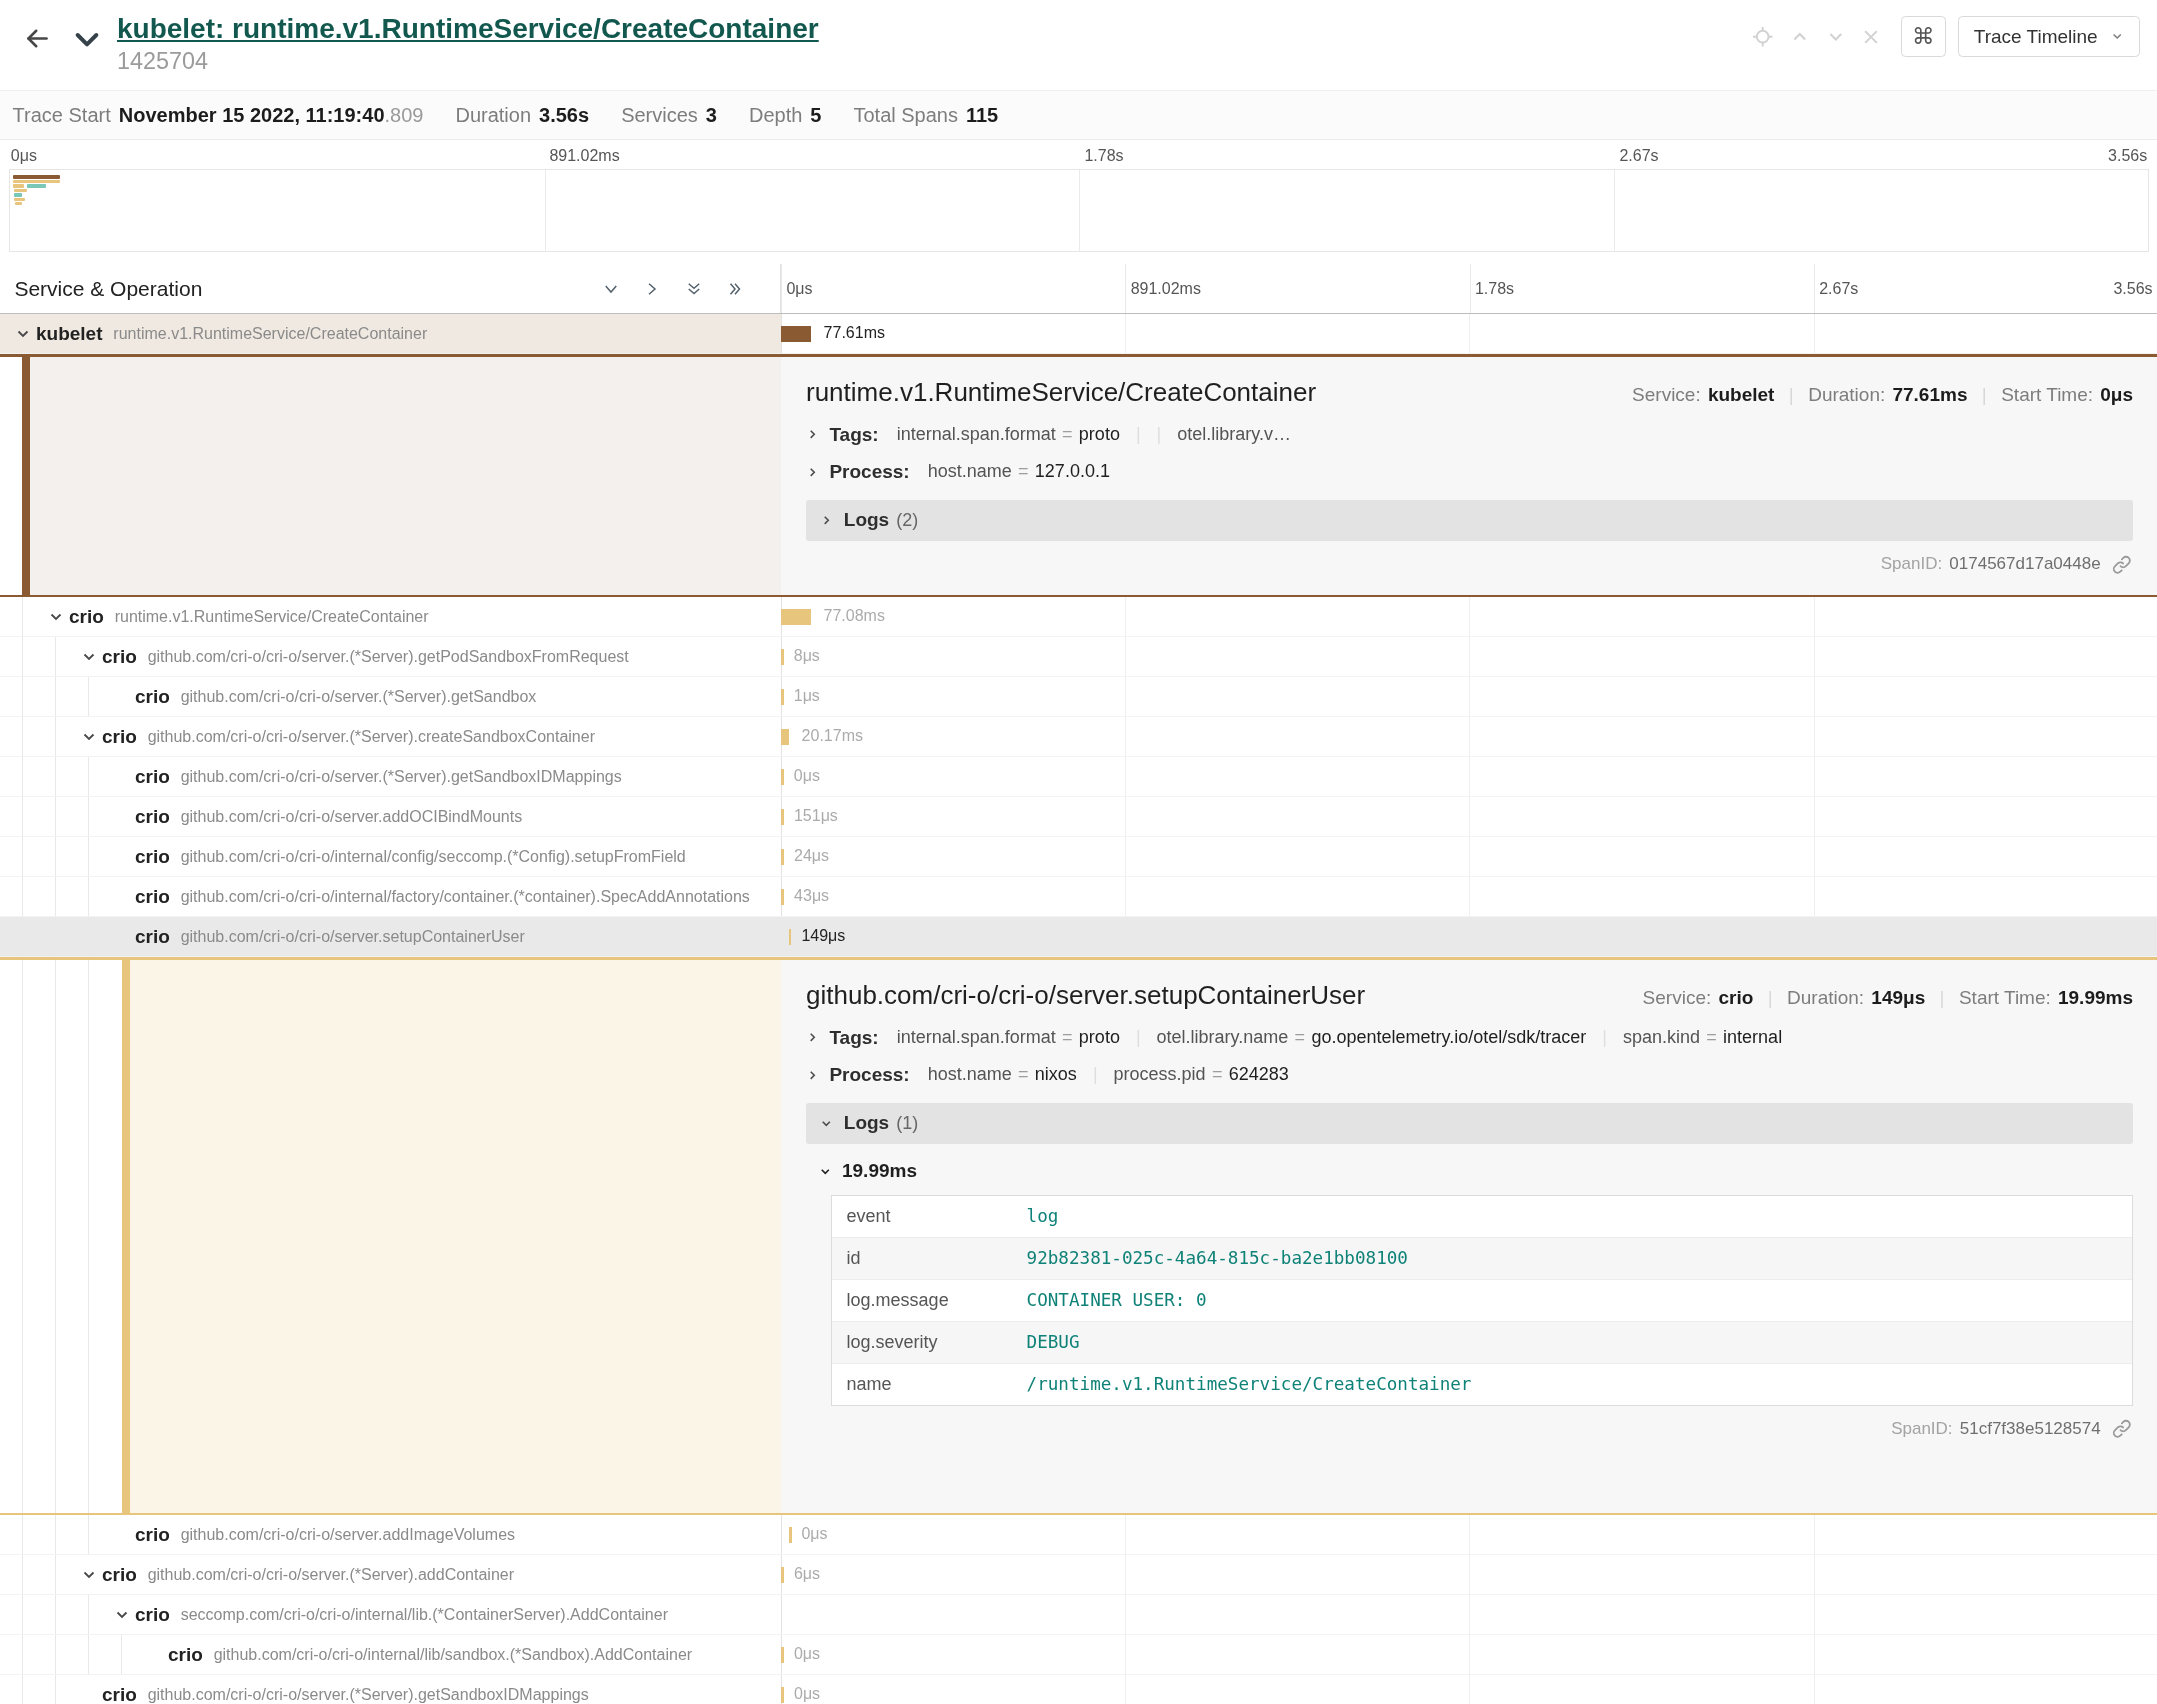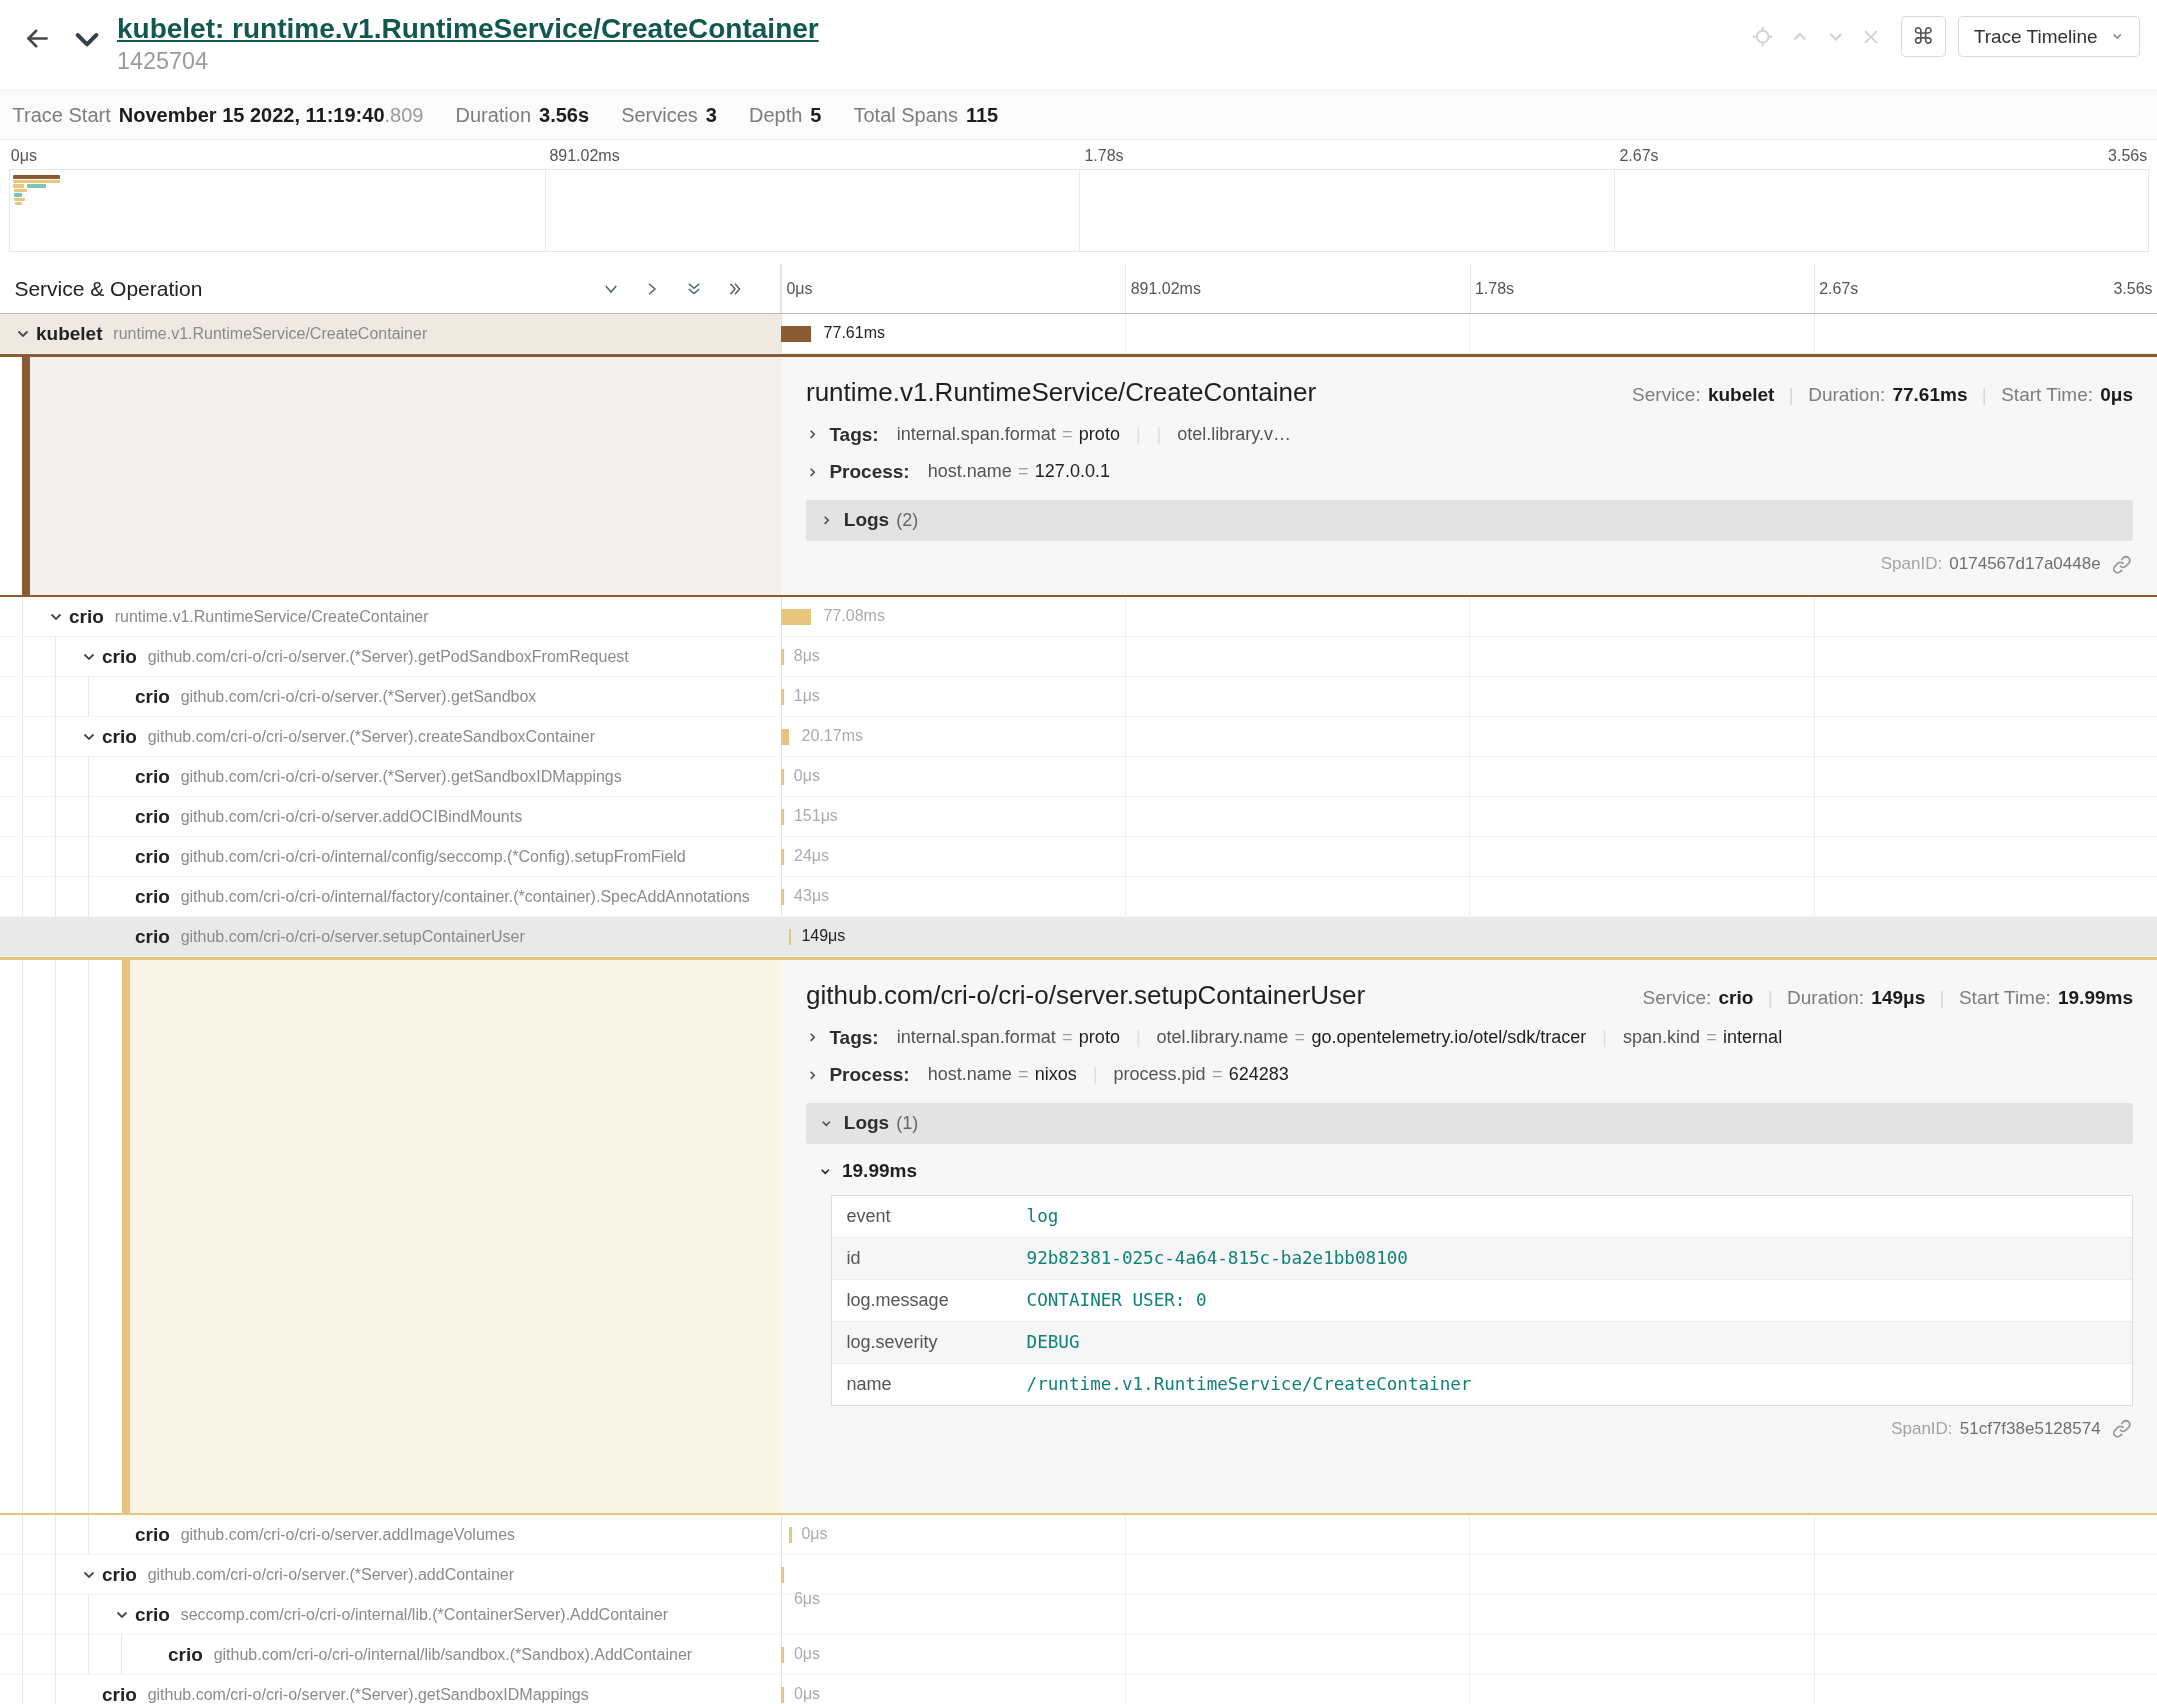--- a/index.html
+++ b/index.html
@@ -598,21 +598,21 @@
         <span class="chev">
           <svg width="16" height="16" viewBox="0 0 16 16">
             <path d="M3.5 5.5 8 10l4.5-4.5" fill="none" stroke="#474747" stroke-width="1.8"></path>
           </svg>
         </span>
         <span class="service">crio</span>
         <span class="operation">github.com/cri-o/cri-o/server.(*Server).addContainer</span>
       </div>
       <div class="row-time">
         <div class="bar" style="left: 0.0252808%; width: 0.0001685%; background: rgb(232, 197, 125);"></div>
-        <span class="dur-label" style="left: calc(0.0254494% + 12.6px); margin-top: 25px;">6μs</span>
+        <span class="dur-label" style="left: calc(0.0254494% + 12.6px);">6μs</span>
       </div>
     </div>
     <div class="span-row">
       <div class="row-left">
         <span class="indent"></span>
         <span class="indent"></span>
         <span class="indent"></span>
         <span class="chev">
           <svg width="16" height="16" viewBox="0 0 16 16">
             <path d="M3.5 5.5 8 10l4.5-4.5" fill="none" stroke="#474747" stroke-width="1.8"></path>

